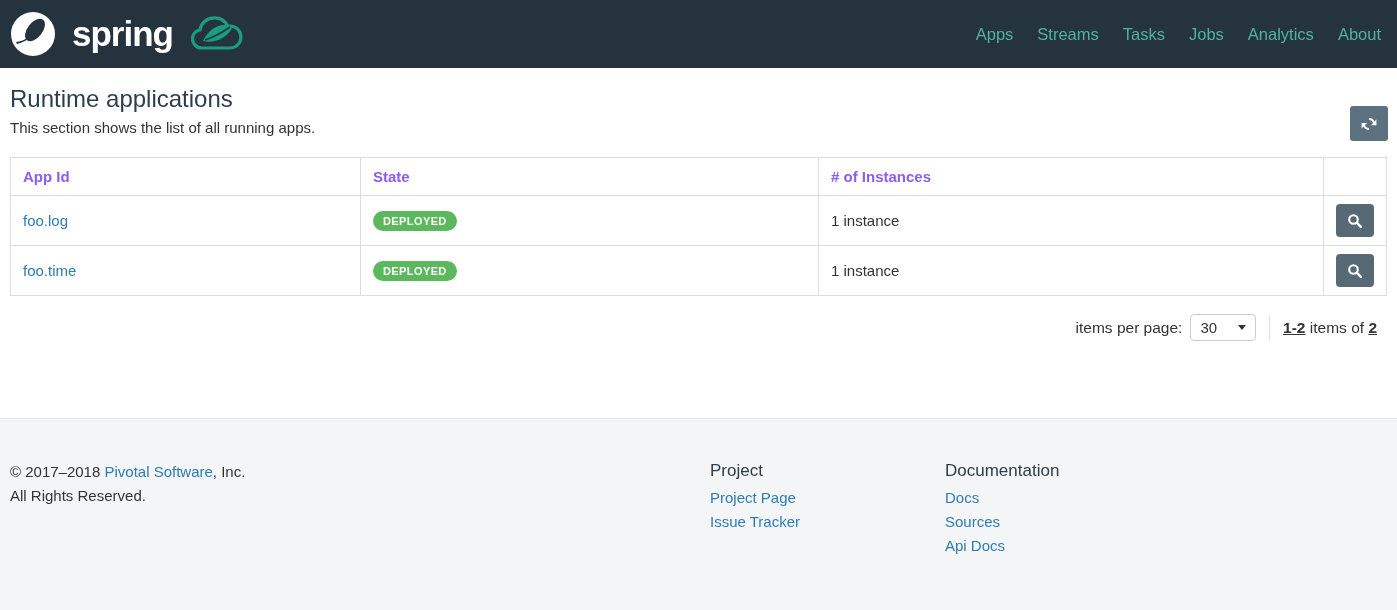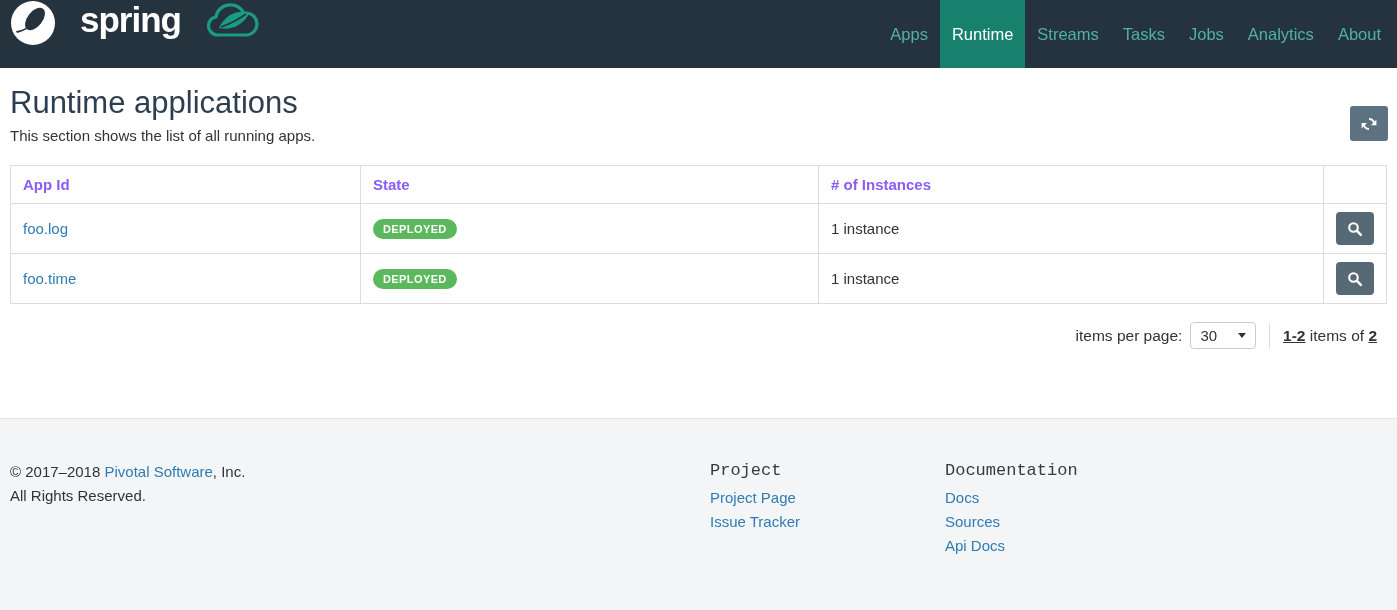--- a/index.html
+++ b/index.html
@@ -15,21 +15,21 @@
 
   
   .navbar {
     height: 68px;
     background: var(--navbar-bg, #25333e);
     display: flex;
     align-items: stretch;
     padding-left: 10px;
   }
   .brand {
-    display: flex; align-items: flex-start; gap: 20px;
+    display: flex; align-items: center; gap: 12px;
   }
   .brand-word {
     color: #fff; font-size: 35px; font-weight: 700; letter-spacing: -1px;
     margin-left: 4px; margin-right: 4px;
   }
   .nav-links {
     margin-left: auto;
     display: flex;
     align-items: stretch;
     padding-right: 4px;
@@ -43,21 +43,21 @@
     text-decoration: none;
   }
   .nav-item.active {
     background: var(--active-tab, #17816e);
     color: #fff;
   }
 
   
   .main { padding: 0 10px; }
   .page-title {
-    font-size: 31px;
+    font-size: 24px;
     font-weight: 500;
     color: #2c3e50;
     margin: 17px 0 6px 0;
   }
   .page-subtitle {
     font-size: 15px;
     color: #333;
     margin: 0 0 21px 0;
   }
   .refresh-btn {
@@ -160,21 +160,20 @@
     display: grid;
     grid-template-columns: 700px 235px 232px 1fr;
   }
   .footer-col { font-size: 15px; line-height: 24px; color: #333; }
   .footer-heading {
     font-size: 17px;
     color: #2f3d47;
     margin: 0 0 4px 0;
     font-weight: 400;
     line-height: 22px;
-    font-family: Liberation Mono, monospace;
   }
   .footer-link {
     display: block;
     color: var(--link-blue, #2e7cb5);
     text-decoration: none;
     cursor: pointer;
     line-height: 24px;
   }
   .inline-link { color: var(--link-blue, #2e7cb5); text-decoration: none; cursor: pointer; }
 </style>
@@ -194,21 +193,20 @@
     <span style="display:flex">
       <svg width="58" height="42" viewBox="0 0 58 42">
         <path d="M13,35 C7.5,35 3.5,30.8 3.5,25.6 C3.5,21 6.8,17.4 11,16.8 C12,9.8 18,4.8 25.3,4.8 C31.2,4.8 36.4,8.1 38.8,13.3 C39.6,13.1 40.4,13 41.2,13 C47.1,13 51.9,17.8 51.9,23.9 C51.9,30 47.1,35 41.2,35 Z" fill="none" stroke="#1a9c80" stroke-width="3.2"></path>
         <path d="M14 28 C 20 14, 34 9, 44 13 C 40 24, 26 31, 14 28 Z" fill="#1a9c80"></path>
         <path d="M16 27 C 25 24, 34 19, 41 14" stroke="#25333e" stroke-width="1.6" fill="none"></path>
       </svg>
     </span>
   </div>
   <div class="nav-links">
     <a class="nav-item">Apps</a>
-    <a class="nav-item active">Runtime</a>
     <a class="nav-item">Streams</a>
     <a class="nav-item">Tasks</a>
     <a class="nav-item">Jobs</a>
     <a class="nav-item">Analytics</a>
     <a class="nav-item">About</a>
   </div>
 </div>
 
 <div class="main">
   <h1 class="page-title">Runtime applications</h1>

